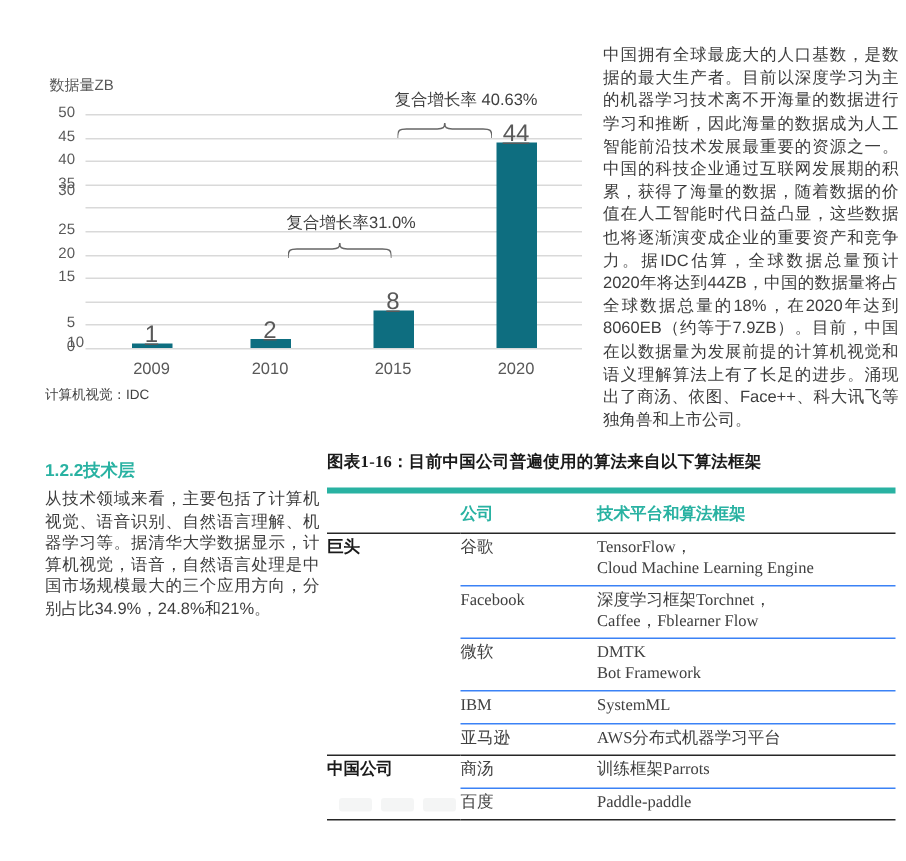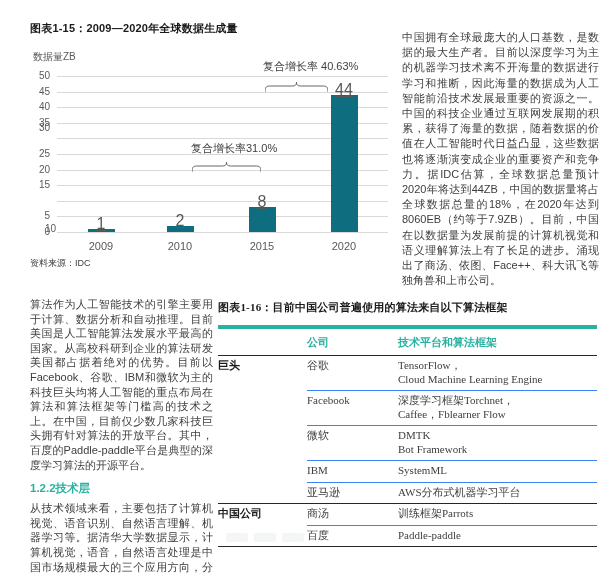--- a/index.html
+++ b/index.html
@@ -40,21 +40,20 @@
   td.row-sep{border-top:1px solid #3b82f6;}
   tr.group-start td{border-top:1px solid #262626;}
   .watermark{position:absolute;left:8px;top:228px;opacity:.55;}
   .watermark i{display:inline-block;width:22px;height:9px;margin-right:6px;background:#eceeee;border-radius:2px;}
 </style>
 </head>
 <body>
 
 <div class="page">
 
-  <div class="fig-title" id="fig15-title">图表1-15：2009—2020年全球数据生成量</div>
 
   <div class="chart" id="chart">
     <div class="y-unit">数据量ZB</div>
     <div id="gridlines">
         <div class="gridline" style="left: 27px; top: 182px; width: 331px;"></div>
         <div class="gridline" style="left: 27px; top: 166.4px; width: 331px;"></div>
         <div class="gridline" style="left: 27px; top: 150.8px; width: 331px;"></div>
         <div class="gridline" style="left: 27px; top: 135.2px; width: 331px;"></div>
         <div class="gridline" style="left: 27px; top: 119.6px; width: 331px;"></div>
         <div class="gridline" style="left: 27px; top: 104px; width: 331px;"></div>
@@ -98,26 +97,25 @@
         <svg width="69" height="13" class="ann-bracket" style="left: 162px; top: 111px; position: absolute;">
           <path d="M0,11 C0,5.5 1.5,5 6,5 L29.5,5 C33.5,5 34.5,4 34.5,1 C34.5,4 35.5,5 39.5,5 L63,5 C67.5,5 69,5.5 69,11" fill="none" stroke="#666" stroke-width="1"></path>
         </svg>
         <div class="ann-text" style="left: 233px; top: 9px;">复合增长率 40.63%</div>
         <svg width="63" height="13" class="ann-bracket" style="left: 235px; top: 31px; position: absolute;">
           <path d="M0,11 C0,5.5 1.5,5 6,5 L26.5,5 C30.5,5 31.5,4 31.5,1 C31.5,4 32.5,5 36.5,5 L57,5 C61.5,5 63,5.5 63,11" fill="none" stroke="#666" stroke-width="1"></path>
         </svg>
       </div>
   </div>
 
-  <div class="source-note">资料来源：IDC</div>
+  <div class="source-note">计算机视觉：IDC</div>
 
   <div class="right-col">中国拥有全球最庞大的人口基数，是数据的最大生产者。目前以深度学习为主的机器学习技术离不开海量的数据进行学习和推断，因此海量的数据成为人工智能前沿技术发展最重要的资源之一。中国的科技企业通过互联网发展期的积累，获得了海量的数据，随着数据的价值在人工智能时代日益凸显，这些数据也将逐渐演变成企业的重要资产和竞争力。据IDC估算，全球数据总量预计2020年将达到44ZB，中国的数据量将占全球数据总量的18%，在2020年达到8060EB（约等于7.9ZB）。目前，中国在以数据量为发展前提的计算机视觉和语义理解算法上有了长足的进步。涌现出了商汤、依图、Face++、科大讯飞等独角兽和上市公司。</div>
 
   <div class="left-col">
-    <p class="body-p">算法作为人工智能技术的引擎主要用于计算、数据分析和自动推理。目前美国是人工智能算法发展水平最高的国家。从高校科研到企业的算法研发美国都占据着绝对的优势。目前以Facebook、谷歌、IBM和微软为主的科技巨头均将人工智能的重点布局在算法和算法框架等门槛高的技术之上。在中国，目前仅少数几家科技巨头拥有针对算法的开放平台。其中，百度的Paddle-paddle平台是典型的深度学习算法的开源平台。</p>
     <div class="subheading">1.2.2技术层</div>
     <p class="body-p">从技术领域来看，主要包括了计算机视觉、语音识别、自然语言理解、机器学习等。据清华大学数据显示，计算机视觉，语音，自然语言处理是中国市场规模最大的三个应用方向，分别占比34.9%，24.8%和21%。</p>
   </div>
 
   <div class="table-sec">
     <div class="fig-title" id="fig16-title">图表1-16：目前中国公司普遍使用的算法来自以下算法框架</div>
     <div class="accent-bar"></div>
     <table>
       <colgroup>
           <col class="c1">

